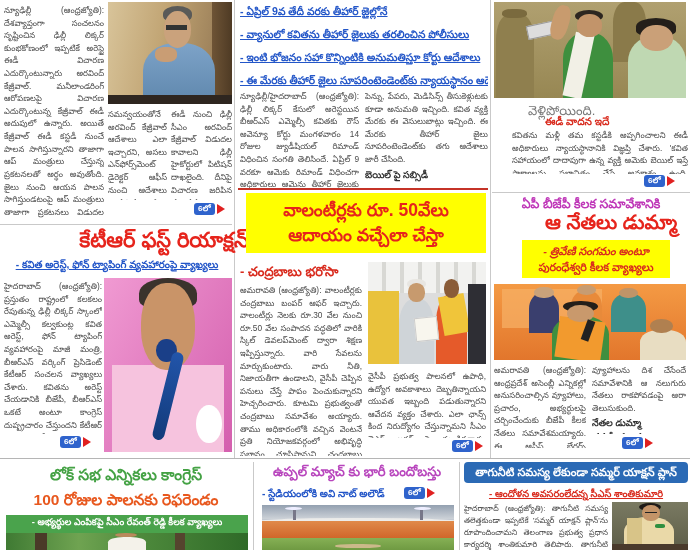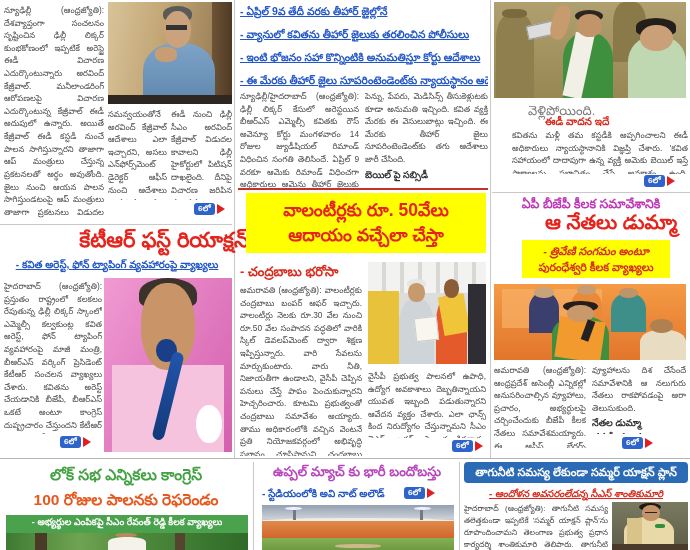--- a/index.html
+++ b/index.html
@@ -275,21 +275,21 @@
     <i class="st-stands"></i>
     <i class="st-field"></i>
     <i class="st-pitch"></i>
     <i class="st-pole1"></i>
     <i class="st-lamp1"></i>
     <i class="st-pole2"></i>
     <i class="st-lamp2"></i>
   </div>
 
   <div class="abs bluebox" style="left:464px;top:462px;width:224px;height:21px;font-size:11.2px;line-height:21px;">తాగునీటి సమస్య లేకుండా సమ్మర్ యాక్షన్ ప్లాన్</div>
-  <div class="abs sub-red" style="left:464px;top:488px;width:224px;text-align:center;font-size:9.8px;text-decoration:underline;font-style:italic;">- ఆందోళన అవసరంలేదన్న సీఎస్ శాంతికుమారి</div>
+  <div class="abs sub-red" style="left:464px;top:488px;width:224px;text-align:center;font-size:9.8px;text-decoration:underline;">- ఆందోళన అవసరంలేదన్న సీఎస్ శాంతికుమారి</div>
   <div class="abs txt txt-xs" style="left:464px;top:503px;width:144px;height:47px;">హైదరాబాద్ (ఆంధ్రజ్యోతి): తాగునీటి సమస్య తలెత్తకుండా ఇప్పటికే 'సమ్మర్ యాక్షన్ ప్లాన్'ను రూపొందించామని తెలంగాణ ప్రభుత్వ ప్రధాన కార్యదర్శి శాంతికుమారి తెలిపారు. తాగునీటి సరఫరాపై జిల్లా కలెక్టర్లతో మంగళవారం వీడియో కాన్ఫరెన్స్ నిర్వహించారు. ఈ</div>
   <div class="ph" id="ph-cs" style="left:612px;top:502px;width:76px;height:48px;">
     <i class="cs-body"></i>
     <i class="cs-drape"></i>
     <i class="cs-hair"></i>
     <i class="cs-head"></i>
     <i class="cs-specs"></i>
     <i class="cs-mic"></i>
     <i class="cs-desk"></i>
   </div>

